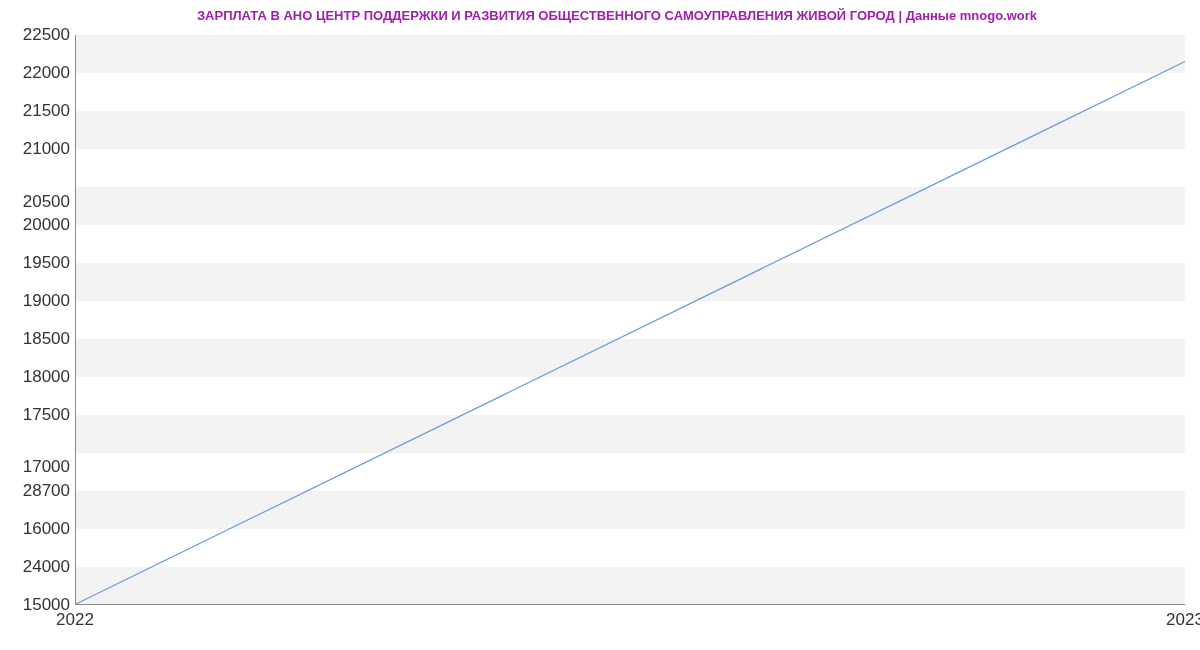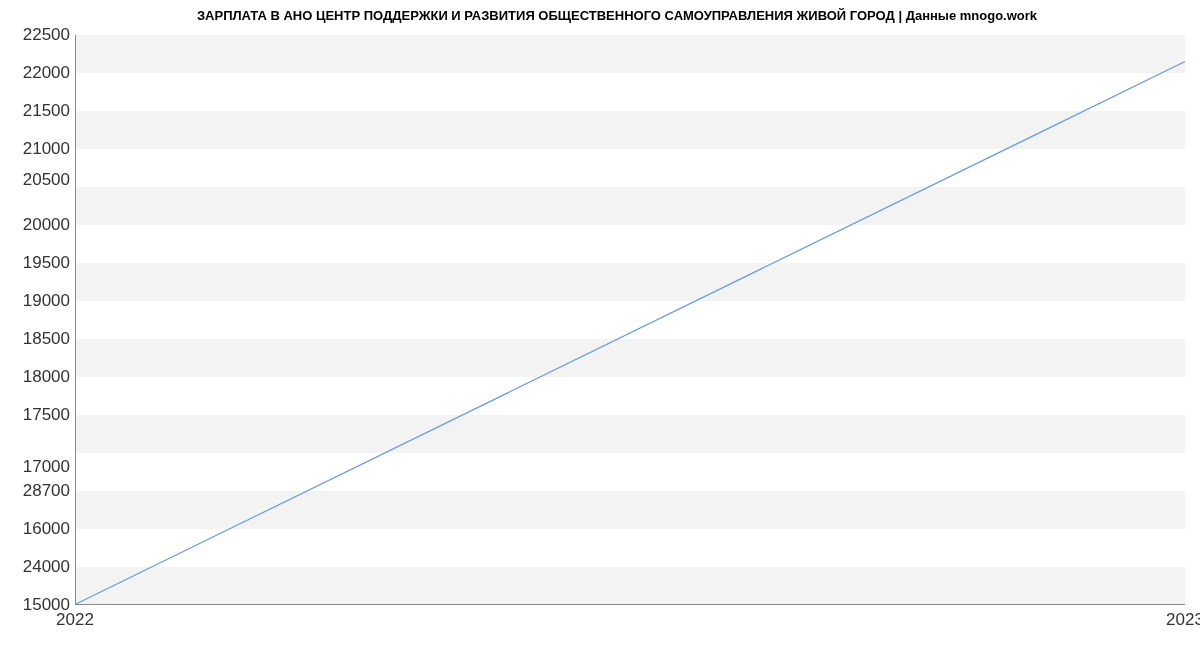--- a/index.html
+++ b/index.html
@@ -11,21 +11,21 @@
       position: relative;
     }
     .chart-title {
       position: absolute;
       top: 8px;
       left: 0;
       right: 0;
       text-align: center;
       font-size: 13px;
       font-weight: bold;
-      color: #000000;
+      color: #a21caf;
       padding-left: 34px;
     }
     .plot-area {
       position: absolute;
       left: 75px;
       top: 35px;
       width: 1110px;
       height: 570px;
       border-left: 1px solid #888;
       border-bottom: 1px solid #888;
@@ -92,21 +92,21 @@
     <div class="y-tick-label" style="top: 567px;">24000</div>
     <div class="y-tick-label" style="top: 529px;">16000</div>
     <div class="y-tick-label" style="top: 491px;">28700</div>
     <div class="y-tick-label" style="top: 467px; margin-left: 44px;">17000</div>
     <div class="y-tick-label" style="top: 415px;">17500</div>
     <div class="y-tick-label" style="top: 377px;">18000</div>
     <div class="y-tick-label" style="top: 339px;">18500</div>
     <div class="y-tick-label" style="top: 301px;">19000</div>
     <div class="y-tick-label" style="top: 263px;">19500</div>
     <div class="y-tick-label" style="top: 225px;">20000</div>
-    <div class="y-tick-label" style="top: 180px;">20500</div>
+    <div class="y-tick-label" style="top: 202px;">20500</div>
     <div class="y-tick-label" style="top: 149px;">21000</div>
     <div class="y-tick-label" style="top: 111px;">21500</div>
     <div class="y-tick-label" style="top: 73px;">22000</div>
     <div class="y-tick-label" style="top: 35px;">22500</div>
   </div>
 <div id="x-labels">
     <div class="x-tick-label" style="left: 75px;">2022</div>
     <div class="x-tick-label" style="left: 1185px;">2023</div>
   </div>
 

